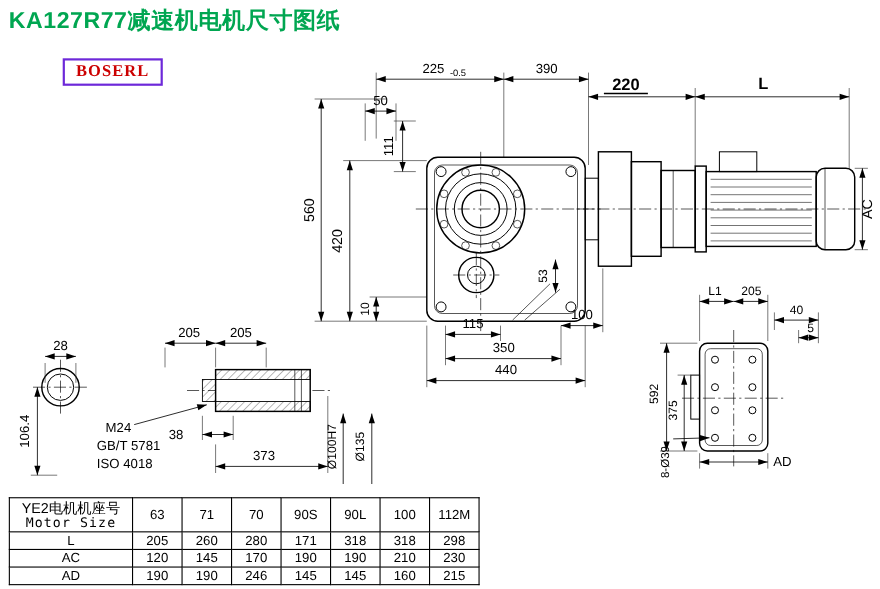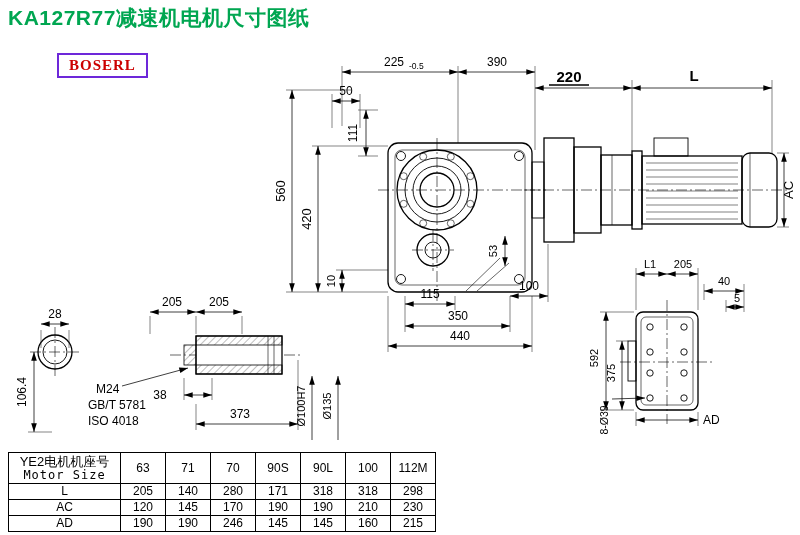--- a/index.html
+++ b/index.html
@@ -298,21 +298,21 @@
         <th>71</th>
         <th>70</th>
         <th>90S</th>
         <th>90L</th>
         <th>100</th>
         <th>112M</th>
       </tr>
       <tr>
         <td>L</td>
         <td>205</td>
-        <td>140</td>
+        <td>260</td>
         <td>280</td>
         <td>171</td>
         <td>318</td>
         <td>318</td>
         <td>298</td>
       </tr>
       <tr>
         <td>AC</td>
         <td>120</td>
         <td>145</td>

